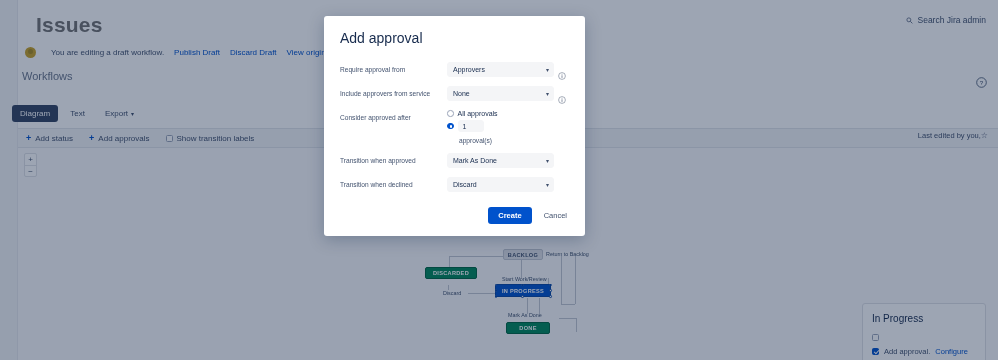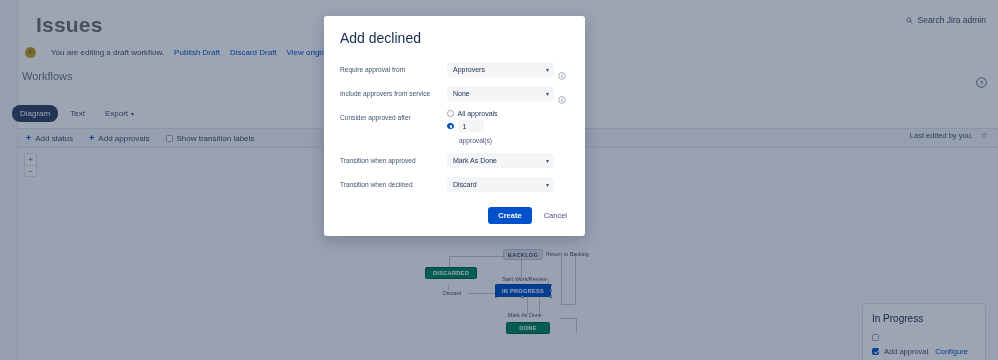--- a/index.html
+++ b/index.html
@@ -79,42 +79,42 @@
   .help-icon-tr {
     position: absolute; right: 10px; top: 74px;
     width: 12px; height: 12px; color: #42526e;
   }
   
   .tabs {
     position: absolute; left: 12px; top: 105px;
     display: flex; align-items: center; gap: 4px;
   }
   .tab {
-    font-size: 8px; padding: 4px 8px; border-radius: 8px;
+    font-size: 8px; padding: 4px 8px; border-radius: 3px;
     color: #42526e; cursor: pointer;
   }
   .tab.active { background: #344563; color: #ffffff; }
   .tab-export { display: flex; align-items: center; gap: 3px; }
   .caret { font-size: 6px; }
   
   .diagram-toolbar {
     position: absolute; left: 18px; top: 128px; right: 0; height: 20px;
     background: #f4f5f7; border-top: 1px solid #e1e4ea; border-bottom: 1px solid #e1e4ea;
     display: flex; align-items: center; gap: 16px; padding-left: 8px;
     font-size: 8px; color: #42526e;
   }
   .tb-item { display: flex; align-items: center; gap: 4px; cursor: pointer; }
   .plus-ico { color: #0052cc; font-weight: bold; font-size: 9px; }
   .chk-box {
     width: 7px; height: 7px; border: 1px solid #9aa4b8; border-radius: 1.5px;
     background: #fff; display: inline-block;
   }
   .last-edited {
     position: absolute; right: 10px; top: 131px;
-    font-size: 7.5px; color: #42526e; display: flex; align-items: center; gap: 8px;
+    font-size: 7.5px; color: #42526e; display: flex; align-items: center; 
   }
   .star-ico { color: #42526e; font-size: 8px; }
   
   .canvas {
     position: absolute; left: 18px; top: 148px; right: 0; bottom: 0;
     background: #fafbfc;
   }
   .zoom-ctl {
     position: absolute; left: 6px; top: 5px;
     width: 13px; display: flex; flex-direction: column;
@@ -371,21 +371,21 @@
       </div>
 
     </div>
 
   </div>
 </div>
 
 <div id="dim-overlay"></div>
 
 <div class="modal">
-  <div class="modal-title">Add declined</div>
+  <div class="modal-title">Add approval</div>
 
   <div class="form-row">
     <div class="form-label">Require approval from</div>
     <div class="form-control">
       <div class="sel-wrap">
         <div class="ak-select">
           <span>Approvers</span>
         </div>
         <span class="sel-caret">▾</span>
       </div>

